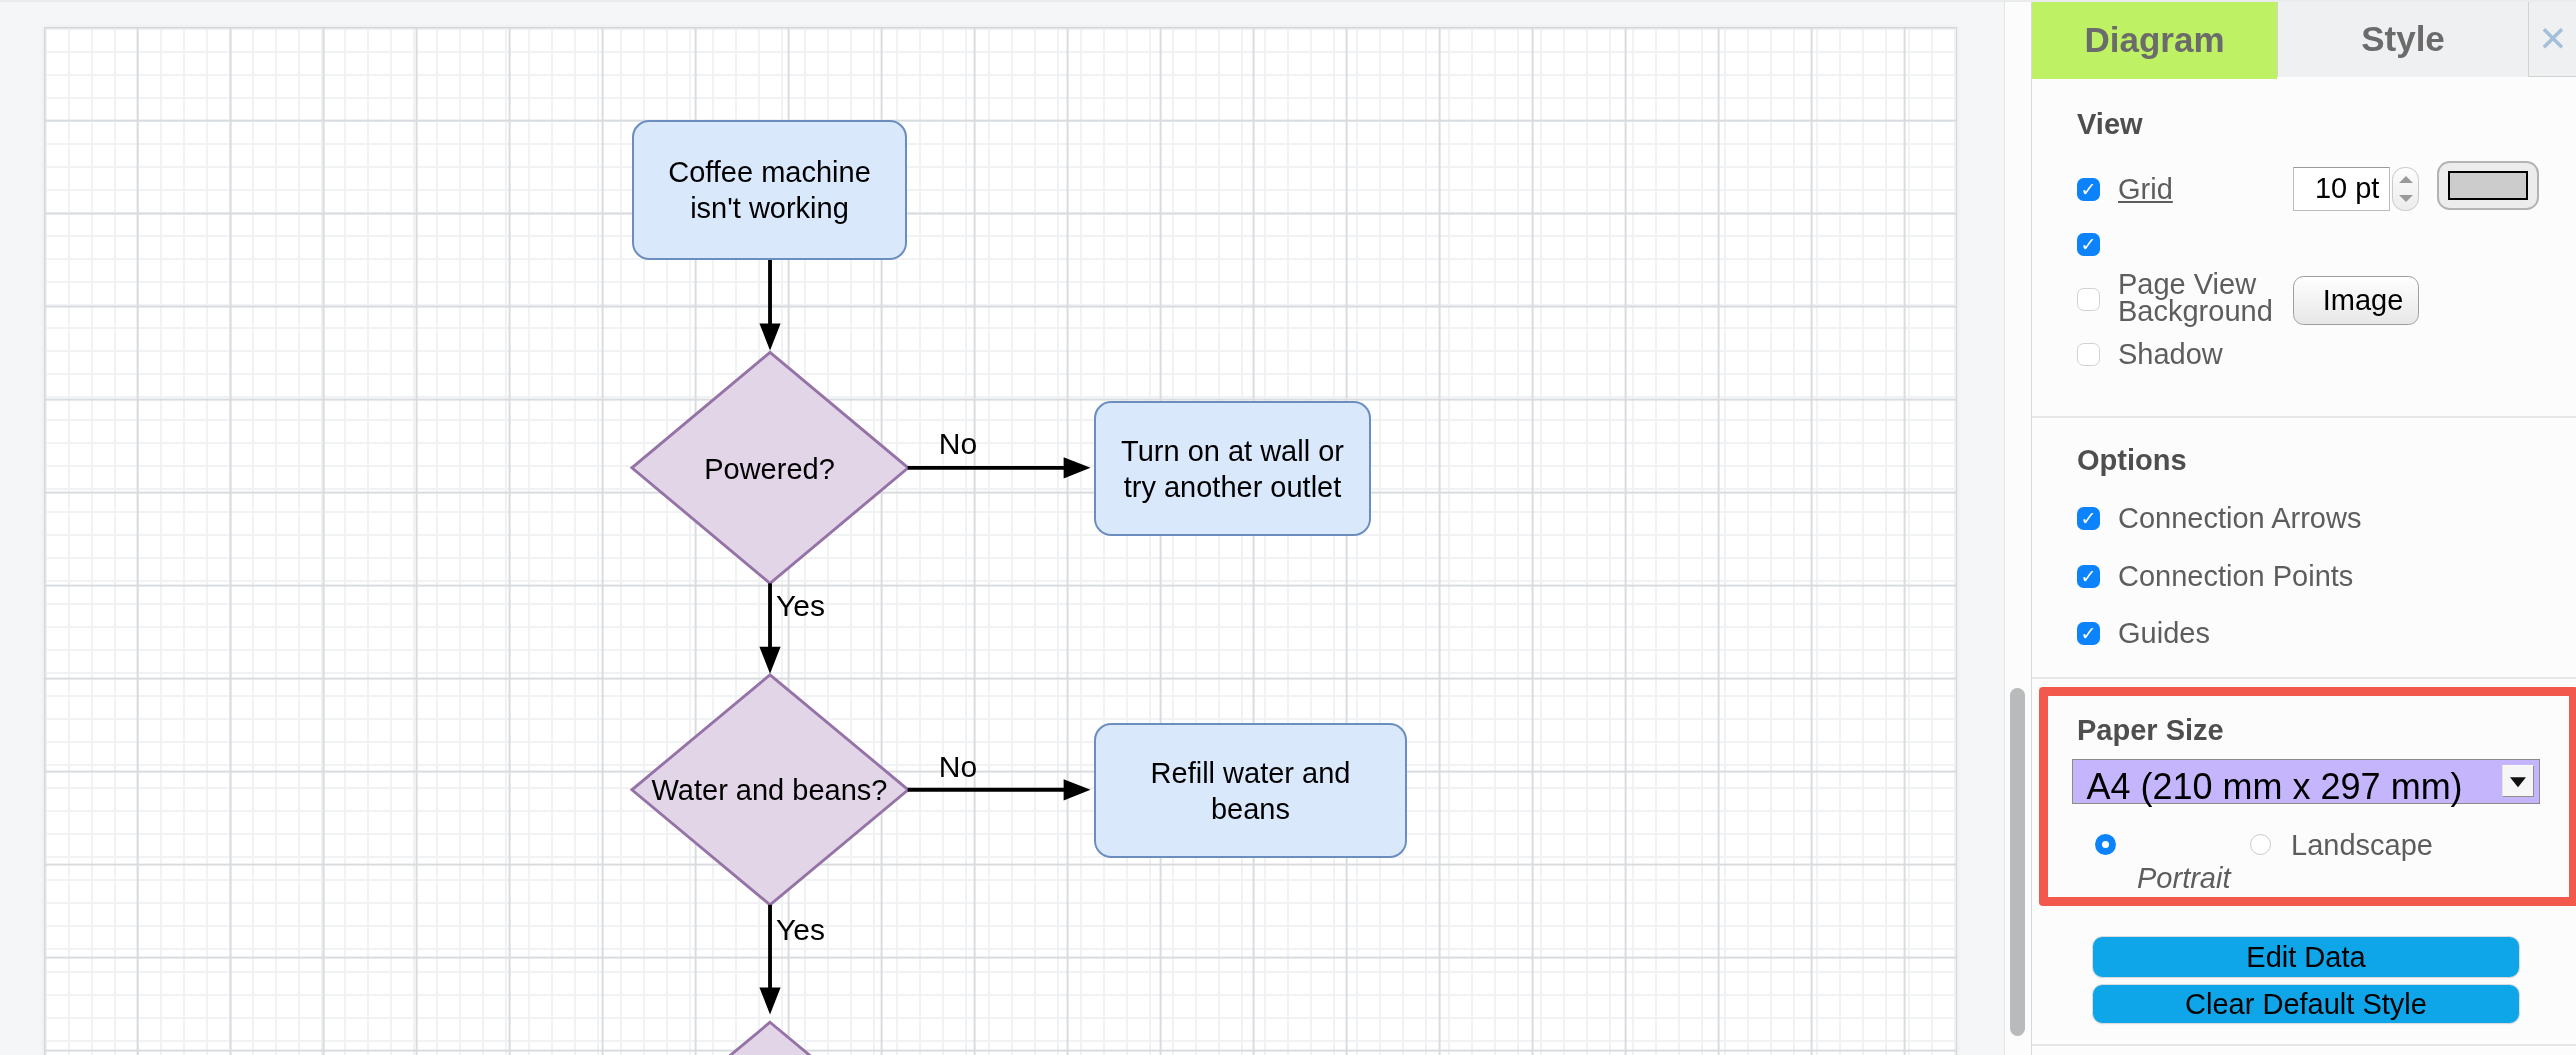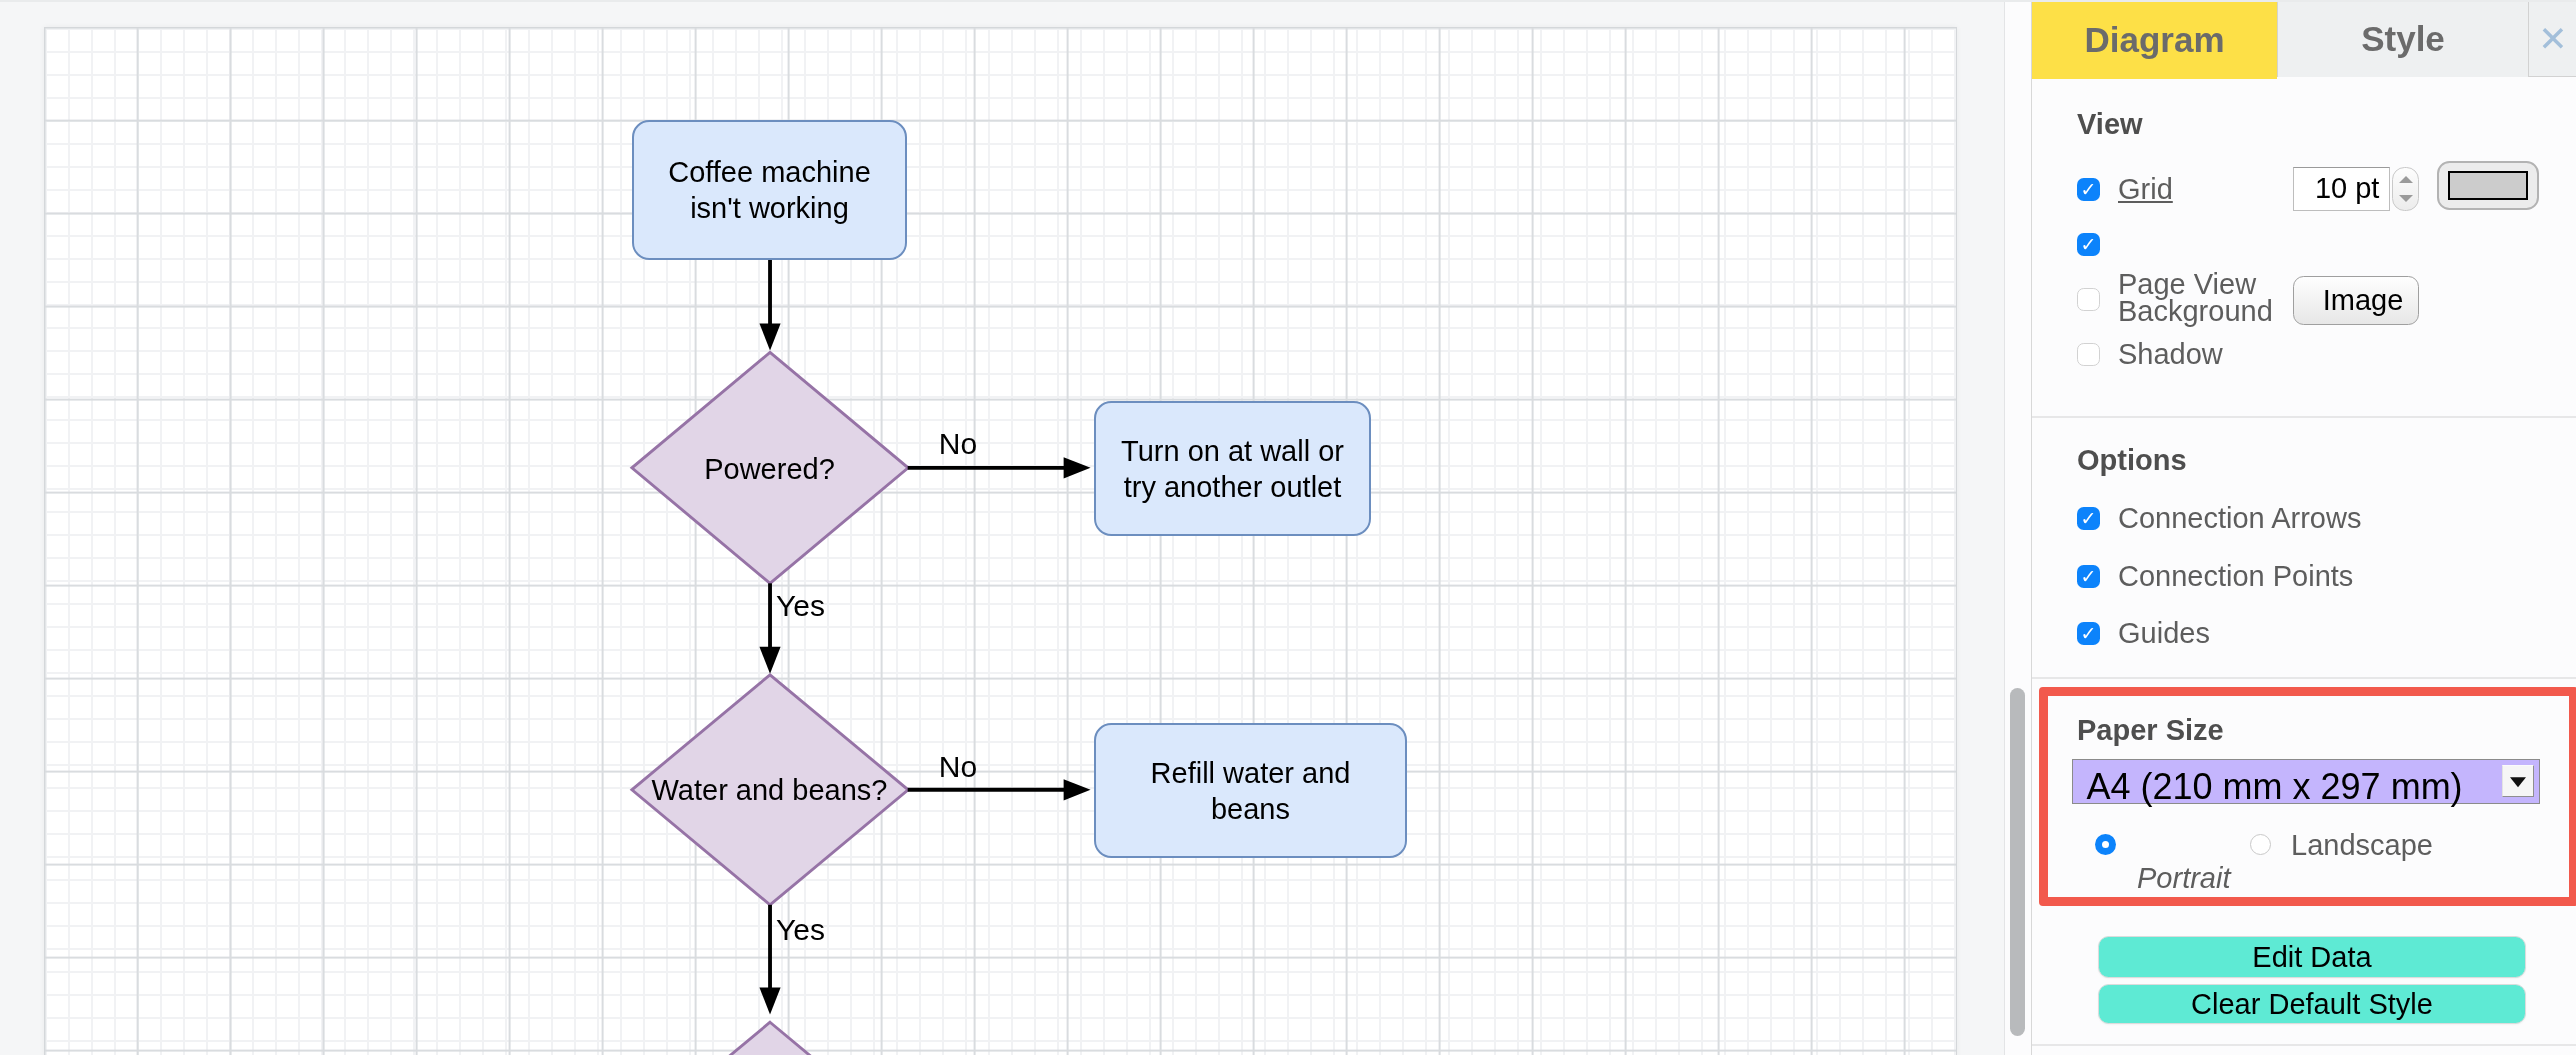--- a/index.html
+++ b/index.html
@@ -37,21 +37,21 @@
   .gutter { position:absolute; left:2004px; top:0; width:27px; height:1055px; background:#fcfcfd;
             border-left:1.9px solid #e3e4e6; }
   .gutter .thumb { position:absolute; left:4.8px; width:15.4px; top:688px; height:348px; background:#b8babc; border-radius:7.7px; }
 
   
   .panel { position:absolute; left:2031px; top:0; width:545px; height:1055px; background:#fcfcfd;
            border-left:1.9px solid #d8d8d8; font-size:29px; color:#5d5d5d; }
   .tabbar { position:absolute; left:0; top:0; width:545px; height:77px; background:#eef0f1; border-bottom:1.9px solid #d2d2d2; }
   .tab { position:absolute; top:0; height:77px; display:flex; align-items:center; justify-content:center;
          font-size:35px; font-weight:700; color:#6b6b6b; cursor:default; }
-  .tab.active { left:0; width:245px; background:#fde047; height:79px; z-index:2; }
+  .tab.active { left:0; width:245px; background:#bef264; height:79px; z-index:2; }
   .tab.inactive { left:245px; width:252px; background:#eef0f1; border-left:1.9px solid #d2d2d2; border-right:1.9px solid #d2d2d2; }
   .tab-close { position:absolute; left:497px; top:0; width:48px; height:77px; display:flex; align-items:center; justify-content:center; }
   .x-glyph { color:#a3bfda; font-size:35px; font-weight:700; }
 
   .sec-title { position:absolute; font-weight:700; color:#4e4e4e; font-size:29px; }
   .divider { position:absolute; left:0; width:545px; height:1.9px; background:#e7e7e8; }
 
   .cbx { position:absolute; width:23px; height:23px; border-radius:6.7px; }
   .cbx.on { background:#0c83fb; display:flex; align-items:center; justify-content:center; }
   .cbx.on .mark { color:#fff; font-size:19px; font-weight:700; line-height:23px; }
@@ -84,21 +84,21 @@
   .select .btn { position:absolute; right:4.8px; top:4.8px; width:32px; height:32px; background:#f6f6f6;
                  border:1.9px solid; border-color:#fbfbfb #8f8f8f #8f8f8f #e3e3e3; }
   .select .btn::after { content:""; position:absolute; left:50%; top:50%; transform:translate(-50%,-38%);
                  border-left:8.7px solid transparent; border-right:8.7px solid transparent; border-top:10.6px solid #111; }
 
   .radio { position:absolute; width:21px; height:21px; border-radius:50%; }
   .radio.on { background:#0c83fb; }
   .radio.on::after { content:""; position:absolute; left:6.7px; top:6.7px; width:7.7px; height:7.7px; border-radius:50%; background:#fff; }
   .radio.off { background:#fff; border:1.9px solid #c9c9c9; }
 
-  .big-btn { position:absolute; left:66px; width:428px; background:#5eead4; border:1.9px solid #dcdcdc; border-radius:10.6px;
+  .big-btn { position:absolute; left:60px; width:428px; background:#0ea5e9; border:1.9px solid #dcdcdc; border-radius:10.6px;
              color:#000; font-size:29px; display:flex; align-items:center; justify-content:center;
              box-shadow:0 1px 1.9px rgba(0,0,0,.04); }
 </style>
 </head>
 <body>
 
 <div class="screen">
 
   <div class="canvas">
     <div class="page"></div>

